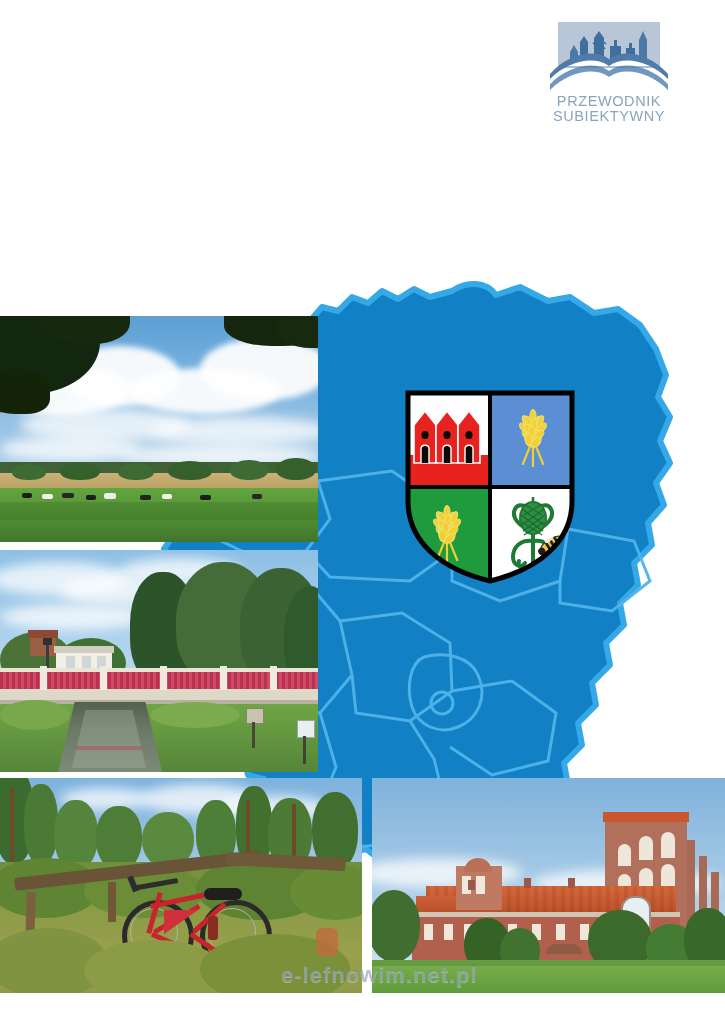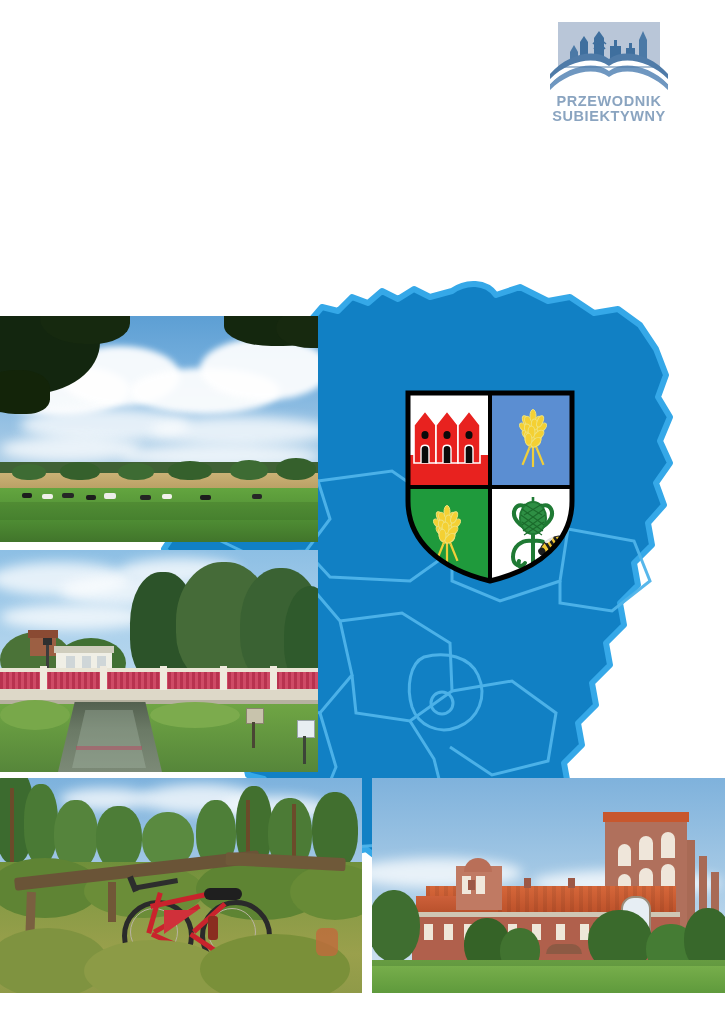--- a/index.html
+++ b/index.html
@@ -6,21 +6,21 @@
   body{width:725px;height:1024px;overflow:hidden;
        font-family:"Liberation Sans",sans-serif;}
   .page{position:relative;width:725px;height:1024px;background:#ffffff;overflow:hidden;}
 
   
   .logo-block{position:absolute;left:544px;top:22px;width:130px;height:122px;}
   .logo-mark{position:relative;width:118px;height:68px;margin:0 auto;}
   .logo-mark svg{display:block;width:118px;height:68px;}
   .logo-text{margin-top:4px;text-align:center;line-height:1.02;}
   .logo-text div{font-family:"Liberation Sans",sans-serif;font-size:14.5px;
-        letter-spacing:.6px;color:#8aa4c0;font-weight:700;}
+        letter-spacing:.6px;color:#8aa4c0;font-weight:400;}
 
   
   .banner{position:absolute;left:0;top:163px;width:725px;height:88px;
           background:#1172ac;}
   .banner .edge-top{position:absolute;left:0;top:0;width:100%;height:3px;background:#1b6f9e;opacity:.55;}
   .banner .edge-bot{position:absolute;left:0;bottom:0;width:100%;height:4px;background:#1b6f9e;opacity:.5;}
   .banner-title{position:absolute;right:48px;bottom:6px;color:#ffffff;
        font-family:"Liberation Sans Narrow","Liberation Sans",sans-serif;
        font-size:58px;font-weight:400;letter-spacing:0px;
        transform:scaleX(.86);transform-origin:100% 100%;white-space:nowrap;}
@@ -817,14 +817,15 @@
     <div class="tree-blob" style="left:216px;top:132px;width:64px;height:62px;background:#3a6a2c;border-radius:48%;"></div>
     <div class="tree-blob" style="left:274px;top:146px;width:50px;height:50px;background:#457c34;border-radius:48%;"></div>
     <div class="tree-blob" style="left:312px;top:130px;width:48px;height:64px;background:#38682b;border-radius:48%;"></div>
 
     <div style="position:absolute;left:174px;top:166px;width:36px;height:10px;background:#8d5a44;border-radius:18px 18px 0 0;"></div>
 
     <div style="position:absolute;left:0;top:182px;width:100%;height:33px;background:linear-gradient(#7cb24e,#5f9a3c);"></div>
     <div style="position:absolute;left:0;top:182px;width:100%;height:6px;background:rgba(40,90,30,.25);"></div>
   </div>
 
+  <div class="watermark">e-lefnowim.net.pl</div>
 
 </div>
 
 </body></html>

